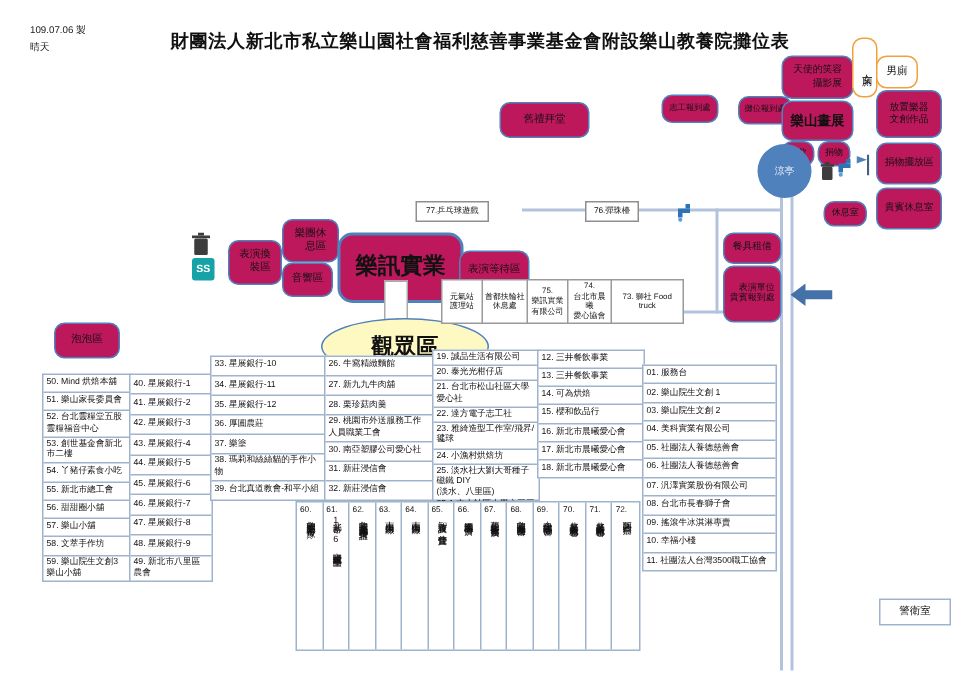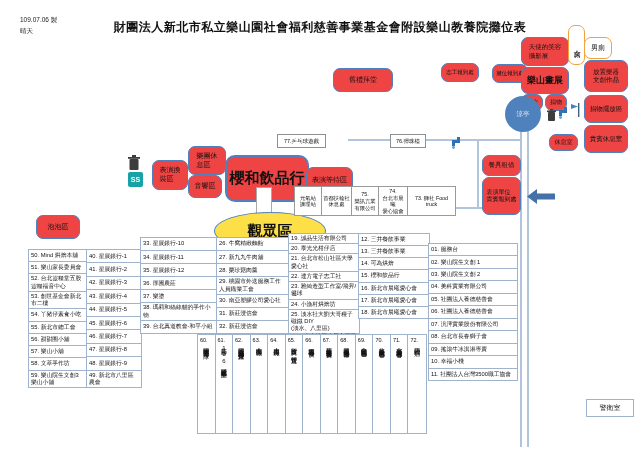--- a/index.html
+++ b/index.html
@@ -1,32 +1,32 @@
 <!DOCTYPE html>
 <html><head>
 <meta charset="utf-8">
 <style>
   html,body{margin:0;padding:0;background:#fff;}
   .page{position:relative;width:640px;height:453px;background:#ffffff;overflow:hidden;
         font-family:"Liberation Sans","DejaVu Sans",sans-serif;color:#111;}
   .abs{position:absolute;}
   .txt{white-space:pre-line;margin-top:13px;}
   
-  .rbox{position:absolute;border:1.6px solid #4f81bd;border-radius:7px;background:#ef4444;
-        display:flex;align-items:center;justify-content:center;text-align:left;
+  .rbox{position:absolute;border:1.6px solid #4f81bd;border-radius:7px;background:#be185d;
+        display:flex;align-items:center;justify-content:center;text-align:right;
         white-space:pre-line;line-height:1.25;}
   .obox{position:absolute;border:1.6px solid #f2a23c;border-radius:7px;background:#fff;
         display:flex;align-items:center;justify-content:center;text-align:center;
         white-space:pre-line;line-height:1.2;}
   .plain{position:absolute;border:1px solid #8f8f8f;background:#fff;
         display:flex;align-items:center;justify-content:center;text-align:center;
         white-space:pre-line;line-height:1.2;}
   .circle{position:absolute;border-radius:50%;background:#4f81bd;color:#eef3fa;
         display:flex;align-items:center;justify-content:center;text-align:center;}
-  .ellipse{position:absolute;border:1.6px solid #4f81bd;border-radius:50%;background:#fde047;
+  .ellipse{position:absolute;border:1.6px solid #4f81bd;border-radius:50%;background:#fef9c3;
         display:flex;align-items:center;justify-content:center;font-weight:bold;}
   .vtext{writing-mode:vertical-rl;text-orientation:upright;letter-spacing:1px;}
   
   .tblcol{position:absolute;display:flex;flex-direction:column;border:1px solid #9fb3cc;background:#fff;}
   .tcell{flex:1;border-bottom:1px solid #9fb3cc;padding:1px 2px;font-size:5.8px;line-height:1.25;
          display:flex;align-items:center;text-align:left;white-space:pre-line;}
   .tcell:last-child{border-bottom:none;}
   
   .services{position:absolute;display:grid;grid-template-columns:28px 30px 27px 29px 48px;background:#fff;}
   .scell{border:1px solid #9a9a9a;border-left:none;font-size:5.3px;line-height:1.25;
@@ -99,21 +99,21 @@
         <rect x="0" y="2" width="12" height="1.8" fill="#3d3d3d"></rect>
         <rect x="4" y="0" width="4" height="2" fill="#3d3d3d"></rect>
       </svg></div>
   <div class="teal" style="left:128px;top:172px;width:15px;height:15px;">SS</div>
 
   <div class="rbox txt" style="left:152px;top:147px;width:34px;height:28px;font-size:7px;">表演換
 裝區</div>
   <div class="rbox txt" style="left:188px;top:133px;width:36px;height:27px;font-size:7px;">樂團休
 息區</div>
   <div class="rbox txt" style="left:188px;top:162px;width:32px;height:21px;font-size:7px;">音響區</div>
-  <div class="rbox txt" style="left:225px;top:142px;width:80px;height:43px;font-size:15px;font-weight:bold;border-width:2px;border-radius:10px;">櫻和飲品行</div>
+  <div class="rbox txt" style="left:225px;top:142px;width:80px;height:43px;font-size:15px;font-weight:bold;border-width:2px;border-radius:10px;">樂訊實業</div>
   <div class="rbox txt" style="left:306px;top:154px;width:45px;height:25px;font-size:7px;">表演等待區</div>
 
   <div class="plain txt" style="left:277px;top:121px;width:47px;height:12px;font-size:5.5px;">77.乒乓球遊戲</div>
   <div class="plain txt" style="left:390px;top:121px;width:34px;height:12px;font-size:5.5px;">76.彈珠檯</div>
 
   <div class="plain" style="left:256px;top:187px;width:14px;height:40px;border-color:#aaa;"><span class="vtext" style="font-size:6px;">伸展台</span></div>
   <div class="ellipse" style="left:214px;top:212px;width:110px;height:36px;font-size:15px;">觀眾區</div>
   <div class="rbox txt" style="left:36px;top:202px;width:42px;height:22px;font-size:7px;">泡泡區</div>
 
   <div class="services" style="left:294px;top:186px;height:30px;">

